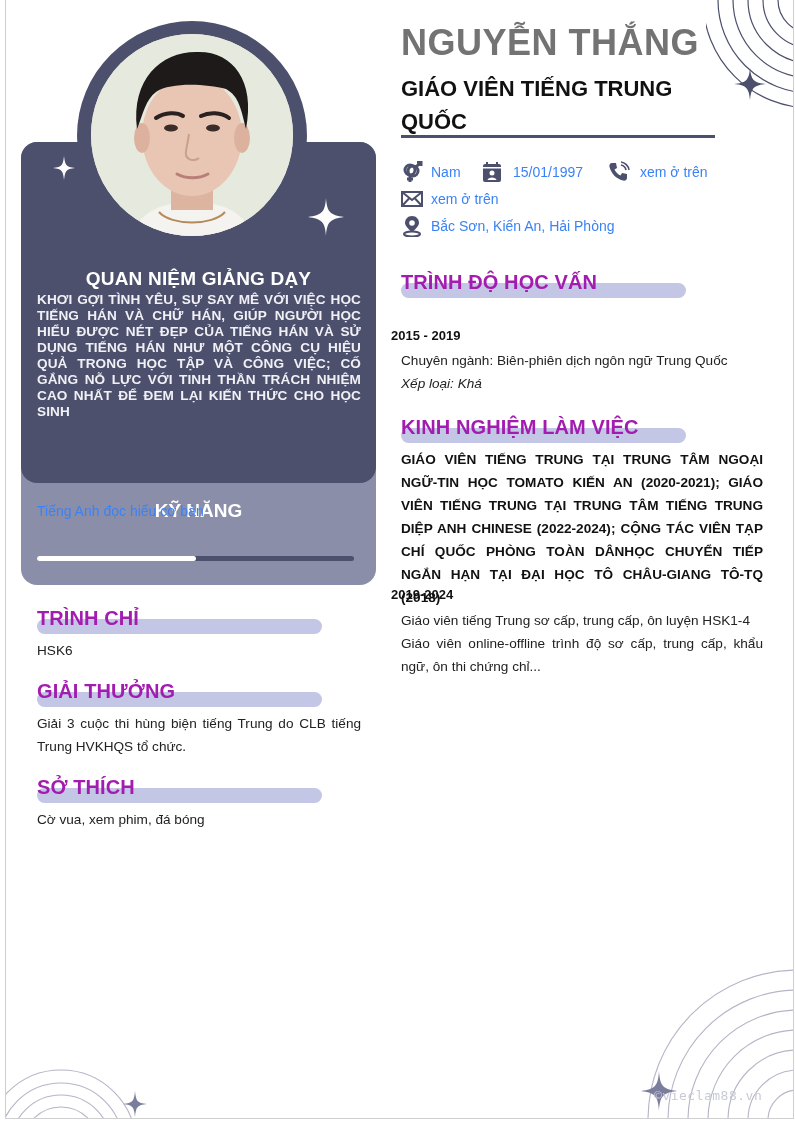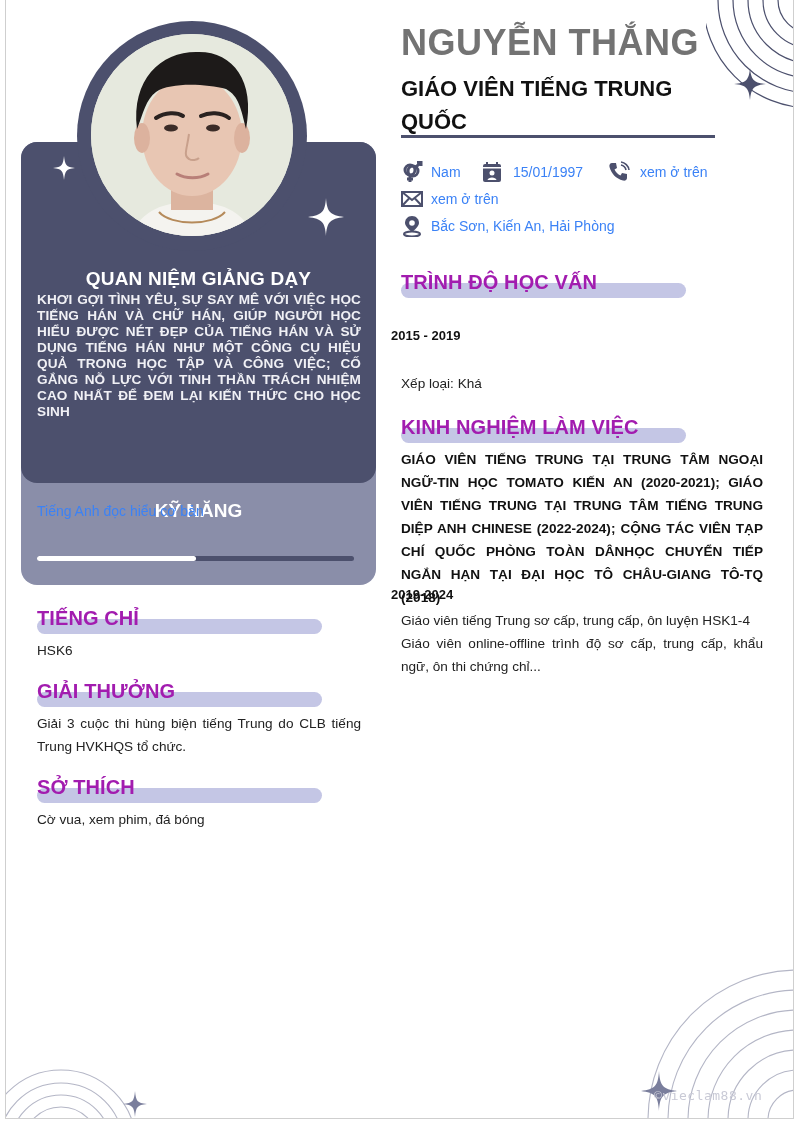--- a/index.html
+++ b/index.html
@@ -198,21 +198,21 @@
   <div class="philosophy-text">Khơi gợi tình yêu, sự say mê với việc học tiếng Hán và chữ Hán, giúp người học hiểu được nét đẹp của tiếng Hán và sử dụng tiếng Hán như một công cụ hiệu quả trong học tập và công việc; cố gắng nỗ lực với tinh thần trách nhiệm cao nhất để đem lại kiến thức cho học sinh</div>
 
   <div class="skills-title">KỸ NĂNG</div>
   <div class="skill-label">Tiếng Anh đọc hiểu cơ bản</div>
   <div class="skill-bar">
     <div class="skill-fill" style="width:50%;"></div>
   </div>
 
   <div class="sec-title" style="left:31px; top:607px; width:290px;">
     <div class="hl" style="top:12px; width:285px;"></div>
-    <span class="txt">TIẾNG CHỈ</span>
+    <span class="txt">TRÌNH CHỈ</span>
   </div>
   <div class="plain-text" style="left:31px; top:639px;">HSK6</div>
 
   <div class="sec-title" style="left:31px; top:680px; width:290px;">
     <div class="hl" style="top:12px; width:285px;"></div>
     <span class="txt">GIẢI THƯỞNG</span>
   </div>
   <div class="plain-text" style="left:31px; top:712px; width:324px; text-align:justify;">Giải 3 cuộc thi hùng biện tiếng Trung do CLB tiếng Trung HVKHQS tổ chức.</div>
 
   <div class="sec-title" style="left:31px; top:776px; width:290px;">
@@ -277,21 +277,22 @@
         </svg>
     </span>
     <span>Bắc Sơn, Kiến An, Hải Phòng</span>
   </div>
 
   <div class="sec-title" style="left:395px; top:271px; width:290px;">
     <div class="hl" style="top:12px; width:285px;"></div>
     <span class="txt">TRÌNH ĐỘ HỌC VẤN</span>
   </div>
   <div class="edu-years">2015 - 2019</div>
-  <div class="plain-text" style="left:395px; top:372px;">Xếp loại: Khá</div>
+  <div class="plain-text" style="left:395px; top:349px;">Chuyên ngành: Biên-phiên dịch ngôn ngữ Trung Quốc</div>
+  <div class="plain-text" style="left:395px; top:372px;font-style:italic;">Xếp loại: Khá</div>
 
   <div class="sec-title" style="left:395px; top:416px; width:290px;">
     <div class="hl" style="top:12px; width:285px;"></div>
     <span class="txt">KINH NGHIỆM LÀM VIỆC</span>
   </div>
   <div class="exp-bold">Giáo viên tiếng Trung tại Trung tâm Ngoại ngữ-Tin học Tomato Kiến An (2020-2021); Giáo viên tiếng Trung tại Trung tâm tiếng Trung Diệp Anh Chinese (2022-2024); Cộng tác viên tạp chí Quốc phòng toàn dânHọc chuyển tiếp ngắn hạn tại Đại học Tô Châu-Giang Tô-TQ (2018)</div>
   <div class="edu-years" style="top:587px;">2019-2024</div>
   <div class="plain-text" style="left:395px; top:609px;">Giáo viên tiếng Trung sơ cấp, trung cấp, ôn luyện HSK1-4</div>
   <div class="plain-text" style="left:395px; top:632px; width:362px; text-align:justify;">Giáo viên online-offline trình độ sơ cấp, trung cấp, khẩu ngữ, ôn thi chứng chỉ...</div>
 

